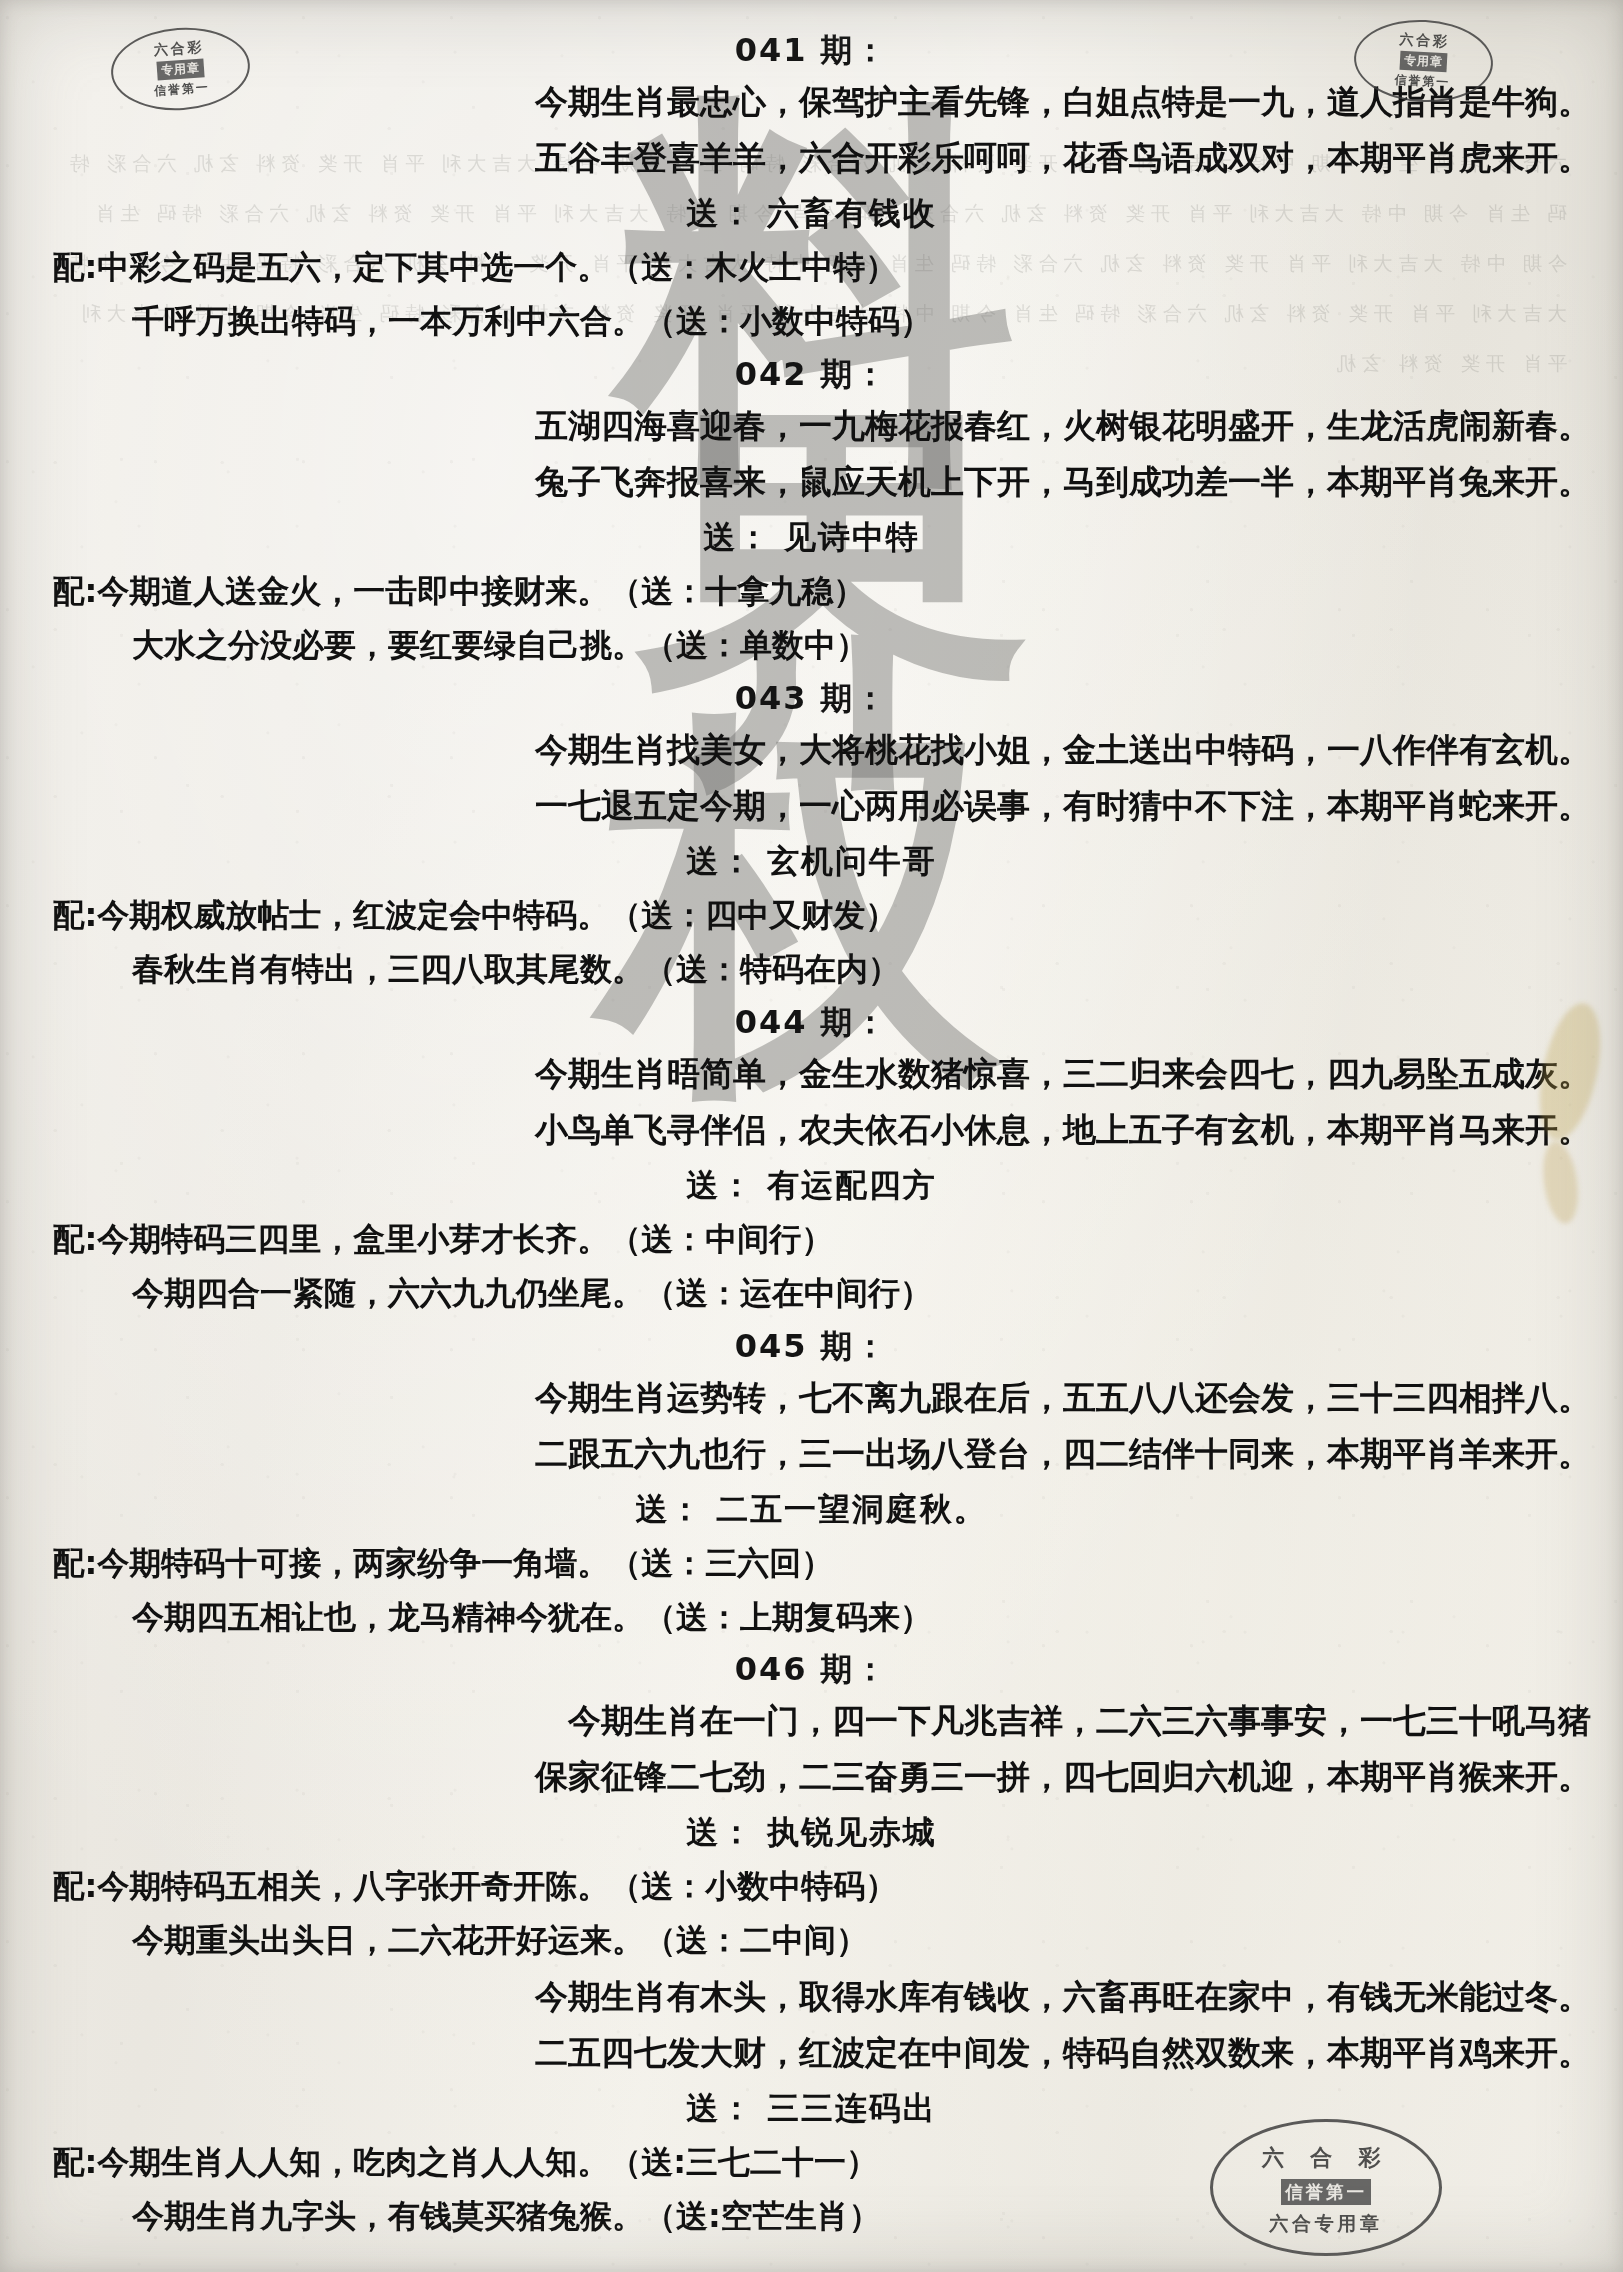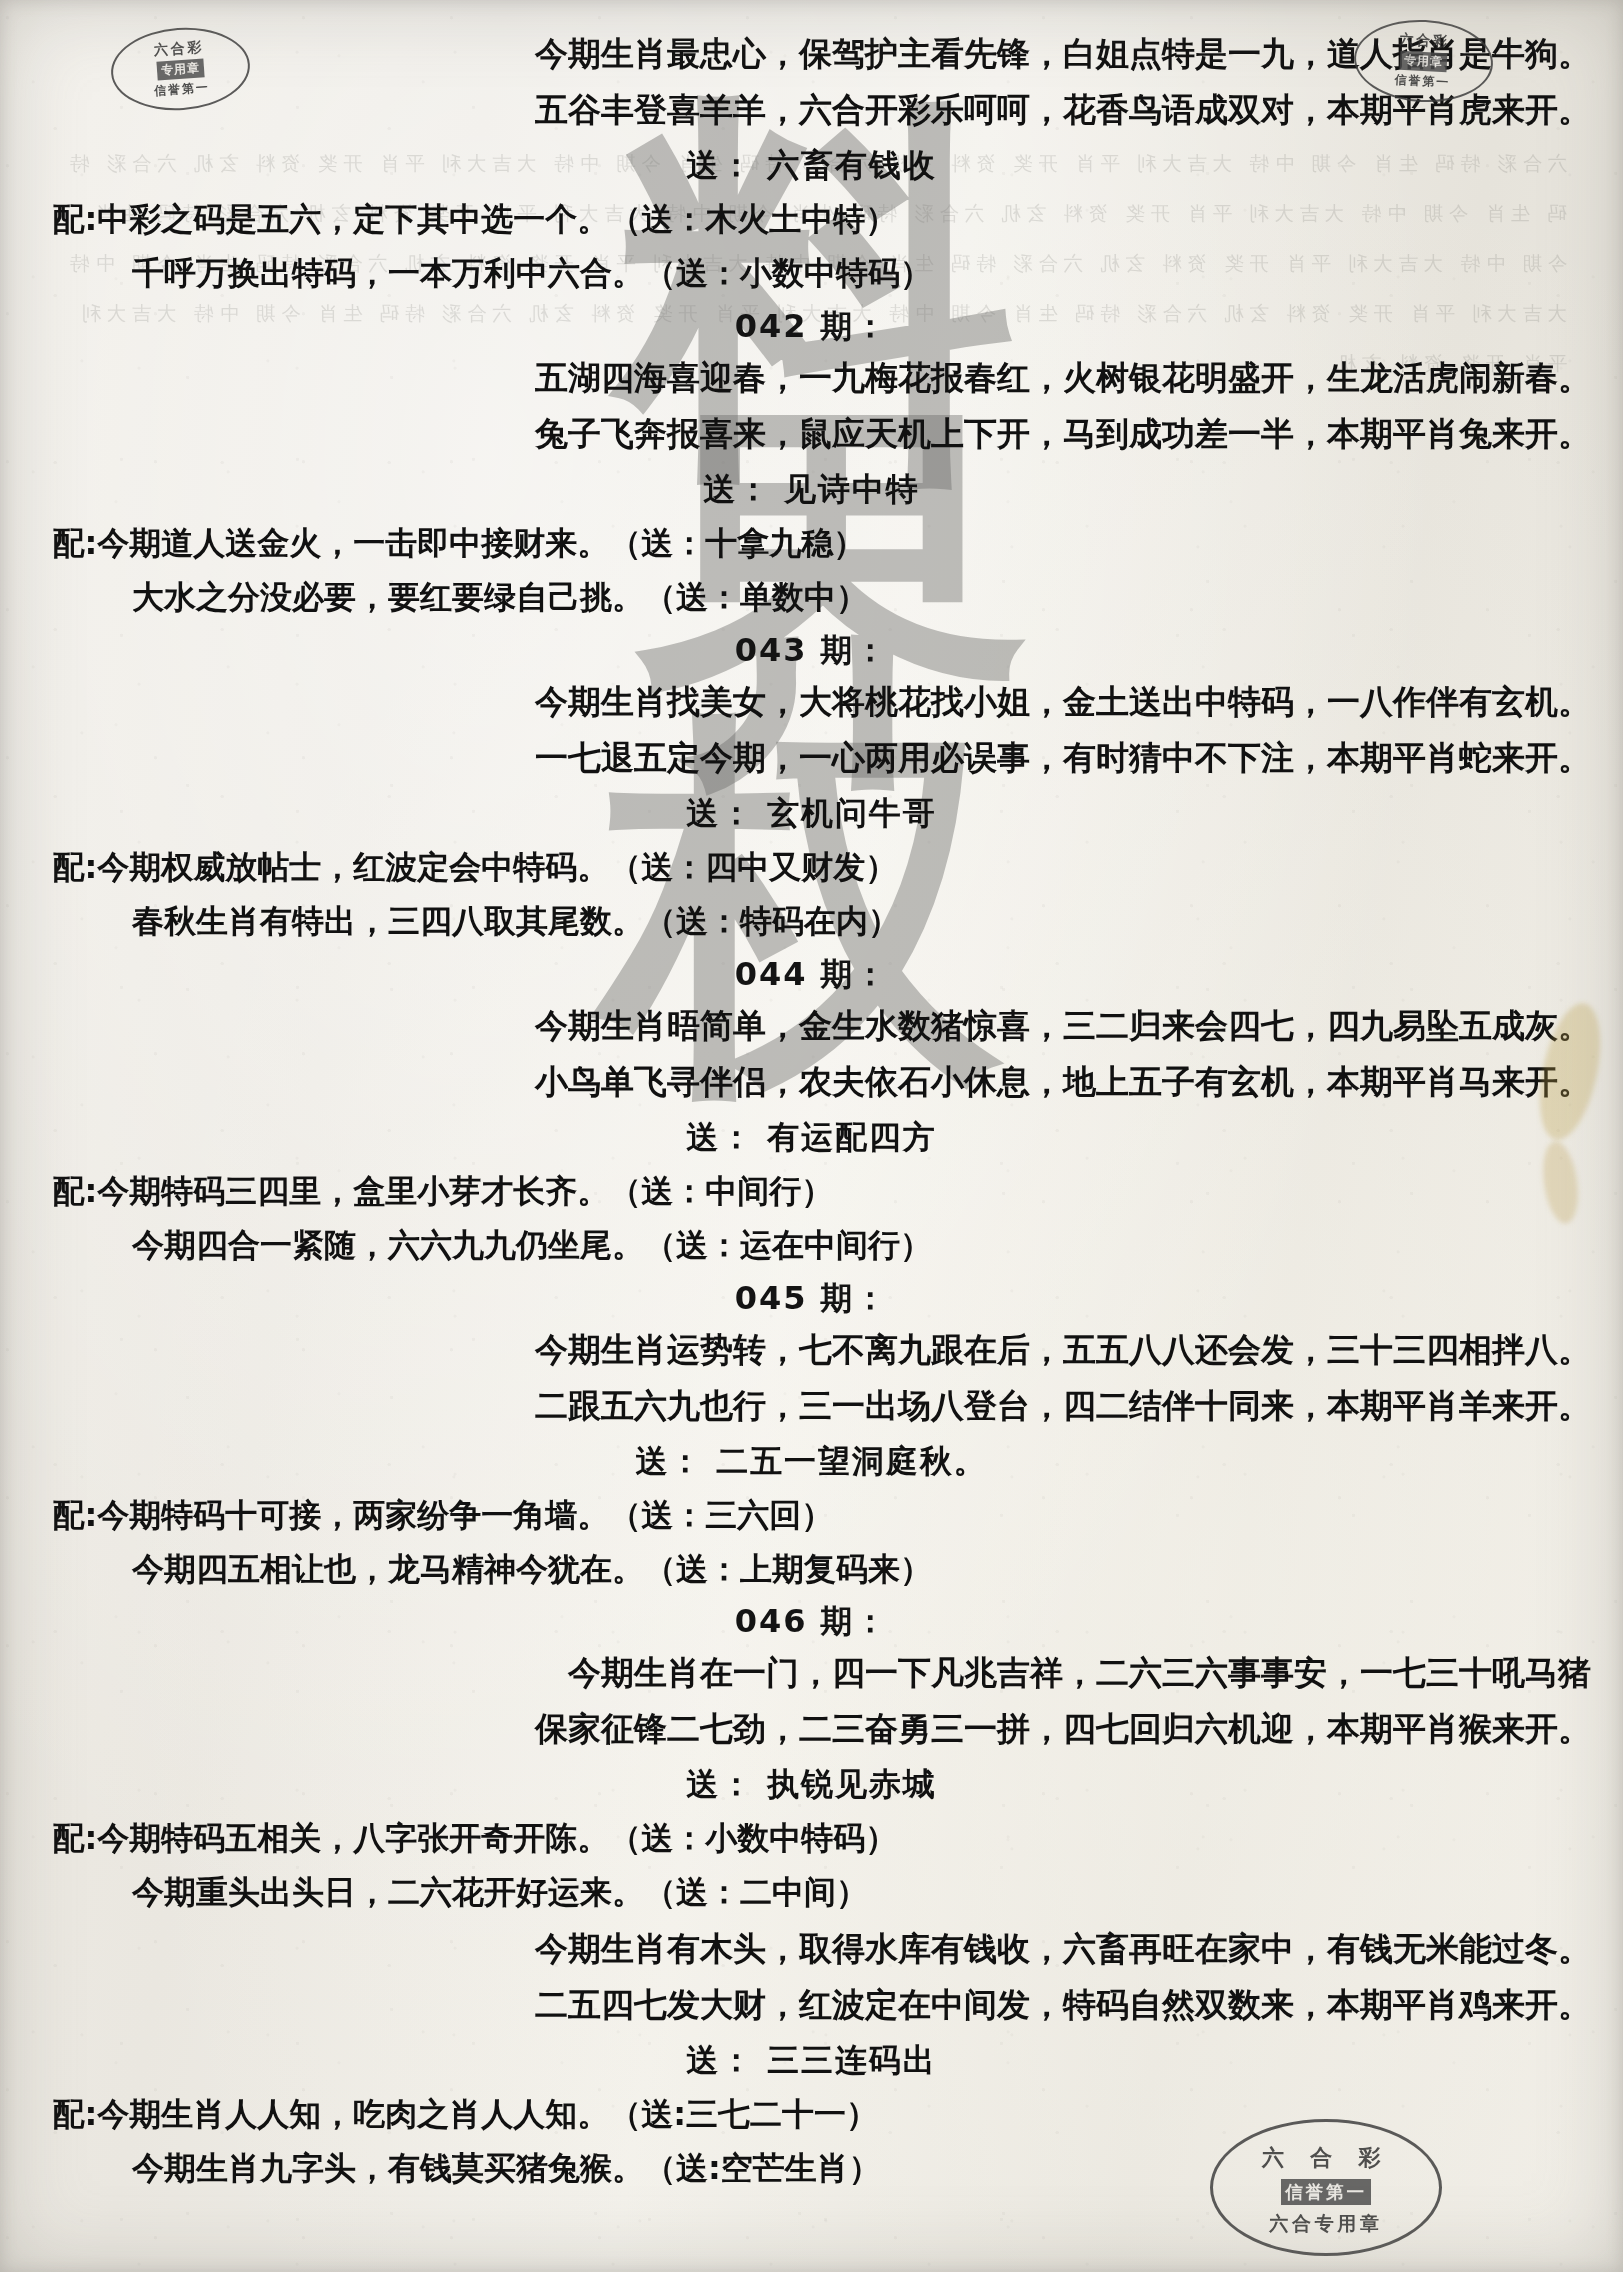--- a/index.html
+++ b/index.html
@@ -168,20 +168,21 @@
     <span class="wm-line l2">界</span>
     <span class="wm-line l3">权</span>
   </div>
 
   <div class="stain stain-a"></div>
   <div class="stain stain-b"></div>
 
   <div class="content">
 
     <div class="block">
+      <div class="period-title">041 期：</div>
       <div class="verse">今期生肖最忠心，保驾护主看先锋，白姐点特是一九，道人指肖是牛狗。</div>
       <div class="verse">五谷丰登喜羊羊，六合开彩乐呵呵，花香鸟语成双对，本期平肖虎来开。</div>
       <div class="song">送： 六畜有钱收</div>
       <div class="pei">配:中彩之码是五六，定下其中选一个。（送：木火土中特）</div>
       <div class="pei indent">千呼万换出特码，一本万利中六合。（送：小数中特码）</div>
     </div>
 
     <div class="block">
       <div class="period-title">042 期：</div>
       <div class="verse">五湖四海喜迎春，一九梅花报春红，火树银花明盛开，生龙活虎闹新春。</div>

